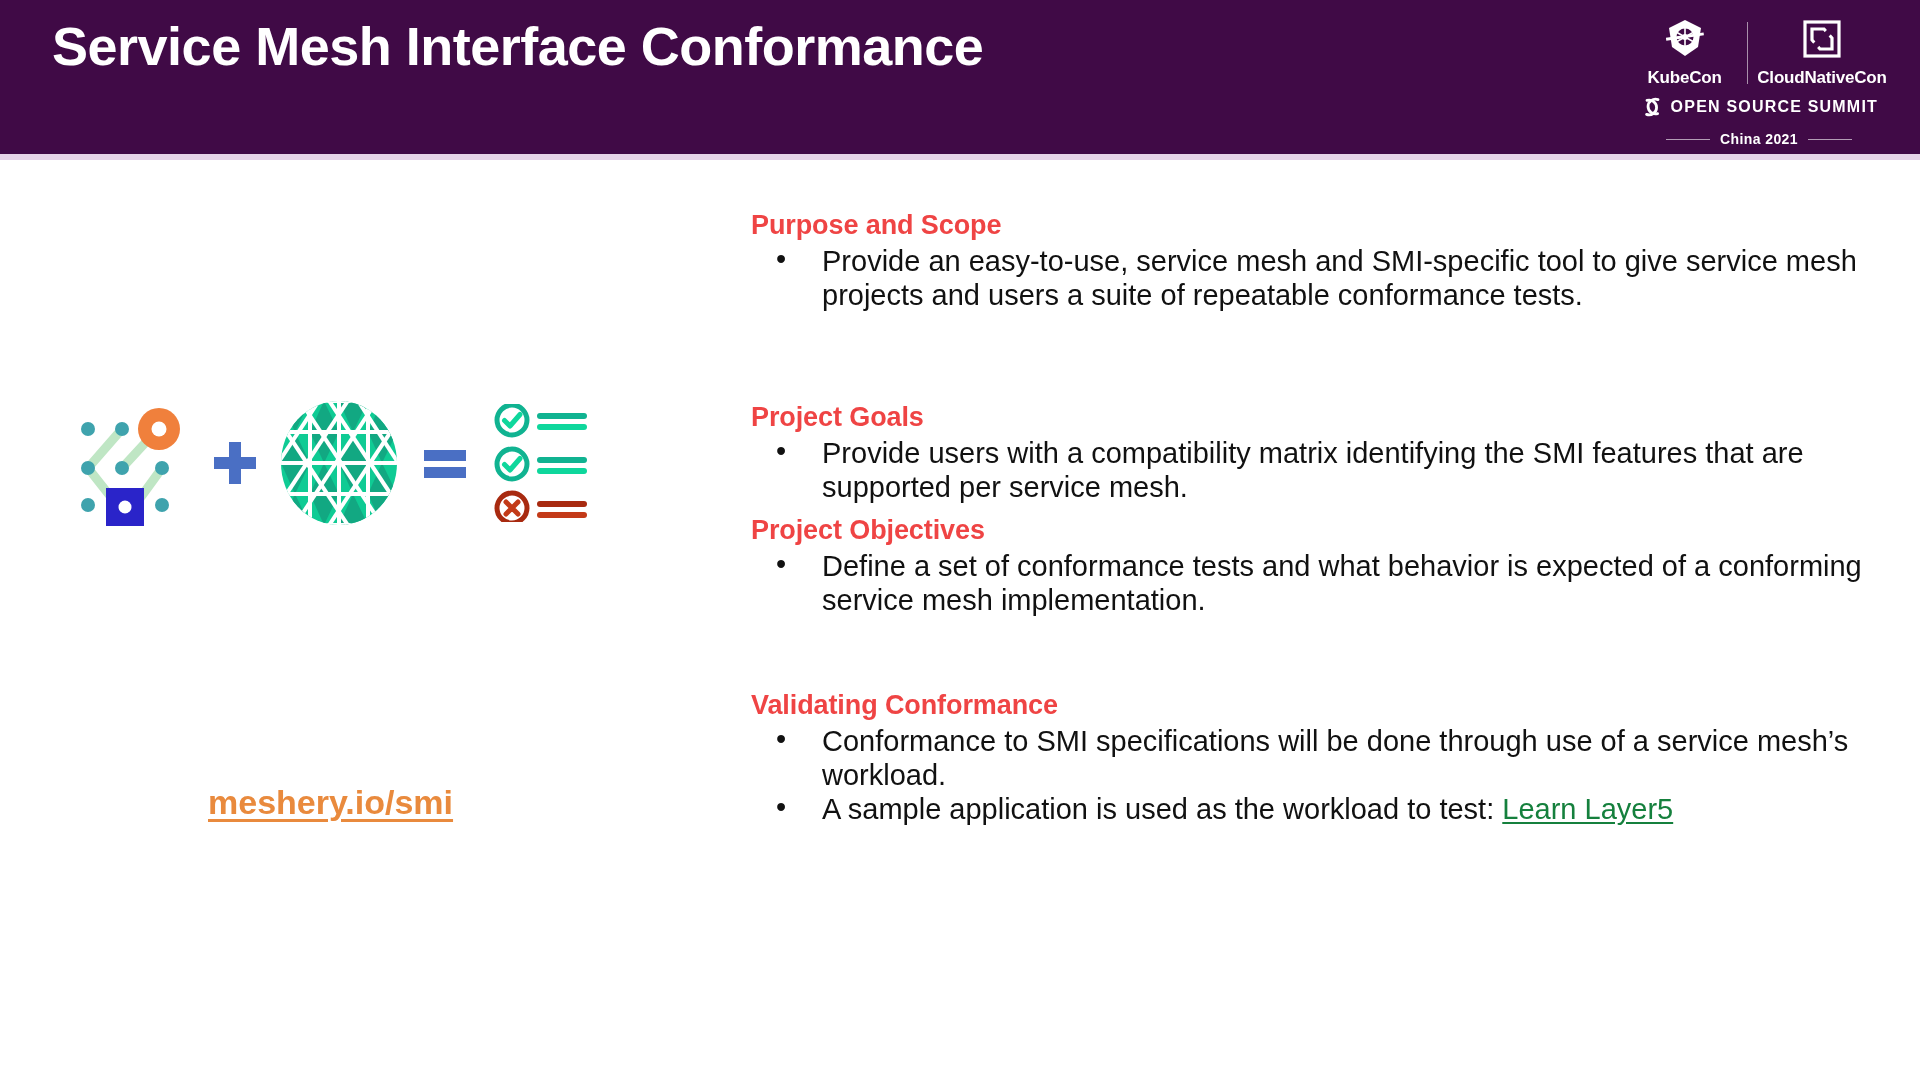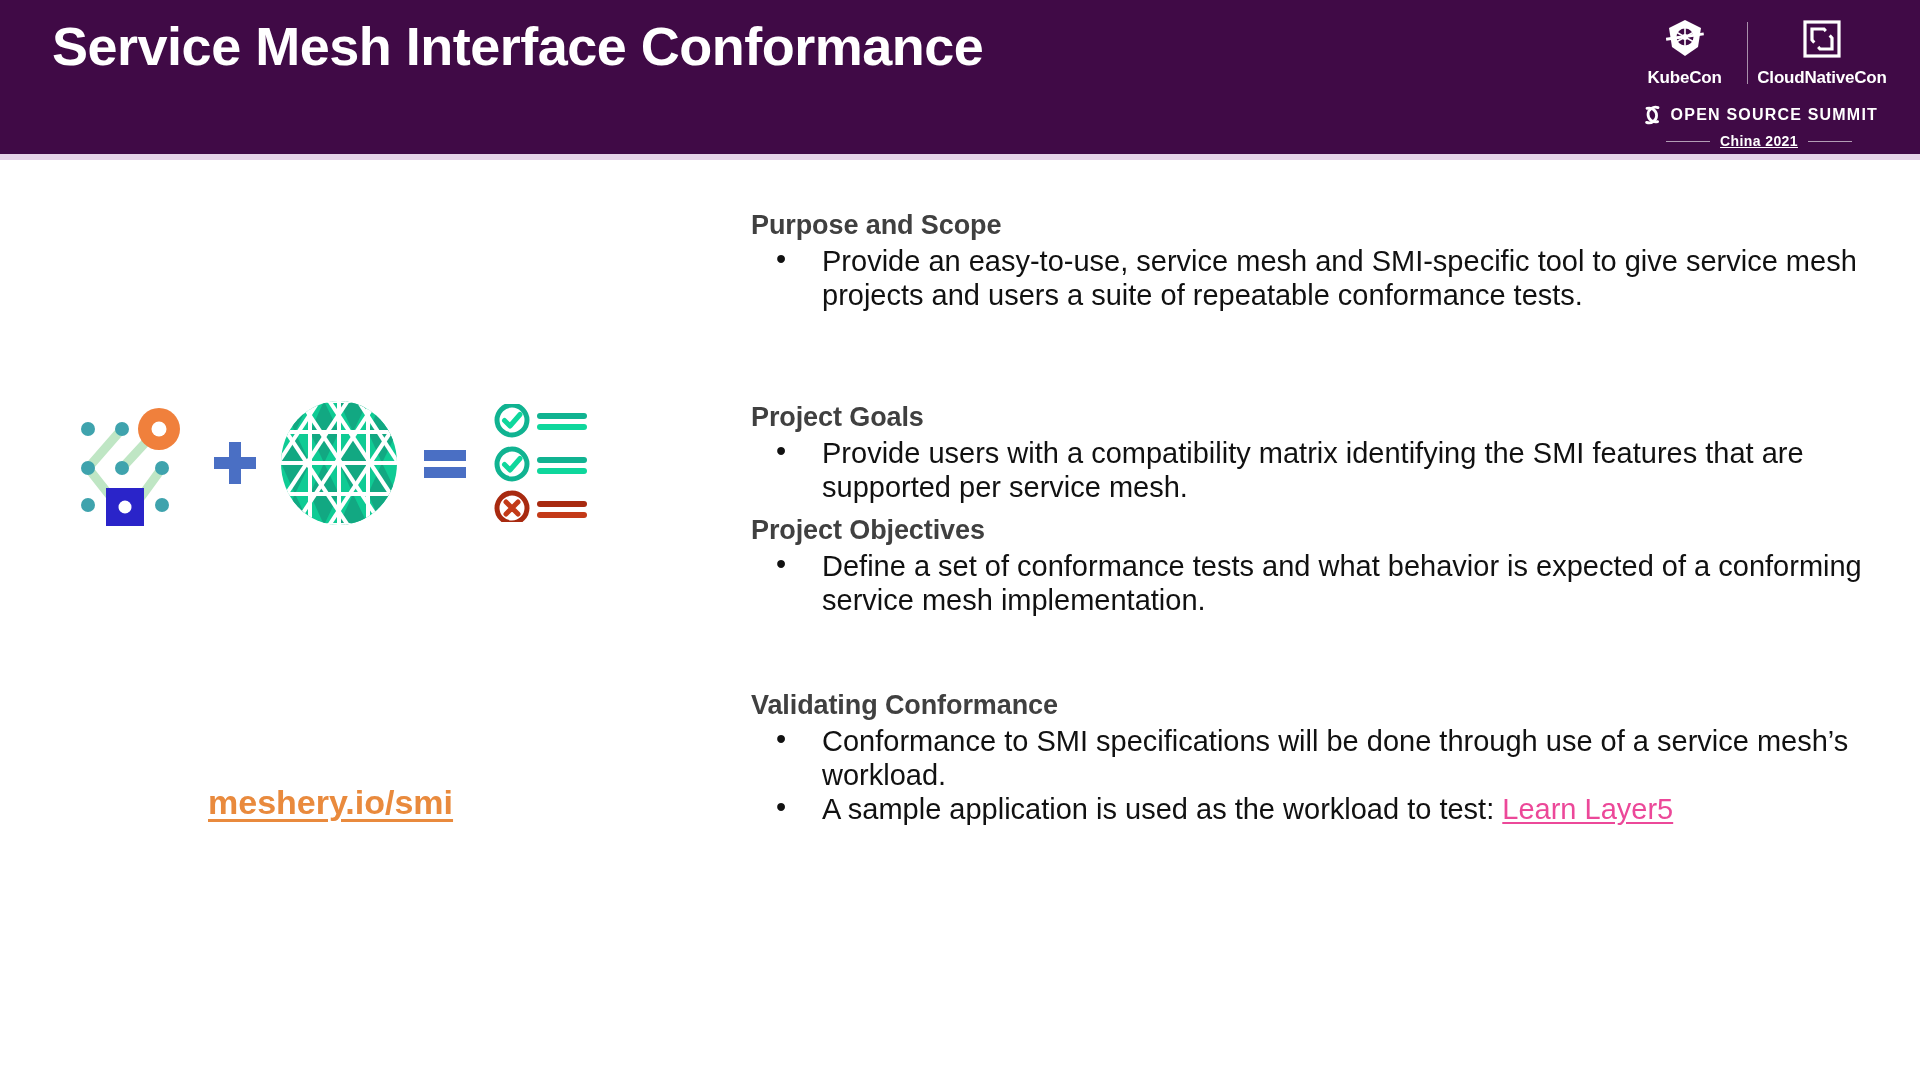--- a/index.html
+++ b/index.html
@@ -49,26 +49,26 @@
     display:flex; align-items:flex-end; justify-content:center;
     gap:12px; height:78px;
   }
   .logo-half { display:flex; flex-direction:column; align-items:center; width:112px; }
   .logo-mark { height:46px; display:flex; align-items:center; justify-content:center; }
   .logo-word {
     font-size:17px; font-weight:700; letter-spacing:-0.2px;
     line-height:1; margin-top:7px; white-space:nowrap;
   }
   .logo-divider { width:1px; height:62px; background:rgba(255,255,255,.55); margin:0 6px 2px; }
-  .logo-row2 { display:flex; align-items:center; justify-content:flex-start; gap:6px; margin-top:12px; }
+  .logo-row2 { display:flex; align-items:center; justify-content:flex-start; gap:6px; margin-top:4px; }
   .oss-word {
     font-size:16px; font-weight:700; letter-spacing:1.2px;
     white-space:nowrap;
   }
-  .logo-row3 { display:flex; align-items:center; justify-content:center; gap:10px; margin-top:1px;text-decoration:underline; }
+  .logo-row3 { display:flex; align-items:center; justify-content:center; gap:10px; margin-top:7px; }
   .logo-rule { width:44px; height:1px; background:rgba(255,255,255,.6); }
   .logo-year { font-size:14px; font-weight:700; letter-spacing:.4px; white-space:nowrap; }
 
   
   .left-panel { position:absolute; left:0; top:148px; width:750px; height:920px; }
   .diagram {
     position:absolute; left:60px; top:245px;
     width:580px; height:140px;
     display:flex; align-items:center; gap:0px;
   }
@@ -80,38 +80,38 @@
     color:#E98A3D;
     text-decoration:underline;
     text-underline-offset:5px;
     text-decoration-thickness:3px;
     white-space:nowrap;
   }
 
   
   .content { position:absolute; left:750px; top:160px; width:1170px; height:920px; }
   .sec-head {
-    font-size:27px; font-weight:700; color:#404040;
+    font-size:27px; font-weight:700; color:#ef4444;
     letter-spacing:-0.1px;
     margin:0 0 4px 0;
     padding-left:1px;
   }
   ul.bullets { list-style:none; margin:0 0 14px 0; padding:0; }
   ul.bullets li {
     position:relative;
     padding-left:72px;
     font-size:29px; line-height:1.16; color:#111111;
     margin-bottom:1px;
   }
   ul.bullets li::before {
     content:"•";
     position:absolute; left:26px; top:-2px;
     font-size:29px; color:#111111;
   }
-  .inline-link { color:#ec4899; text-decoration:underline; text-underline-offset:3px; }
+  .inline-link { color:#15803d; text-decoration:underline; text-underline-offset:3px; }
 
   .grp { margin-bottom:12px; }
   .grp-1 { position:absolute; left:0; top:50px;  width:1160px; }
   .grp-2 { position:absolute; left:0; top:242px; width:1160px; }
   .grp-3 { position:absolute; left:0; top:355px; width:1160px; }
   .grp-4 { position:absolute; left:0; top:530px; width:1160px; }
 </style>
 </head>
 <body>
 

